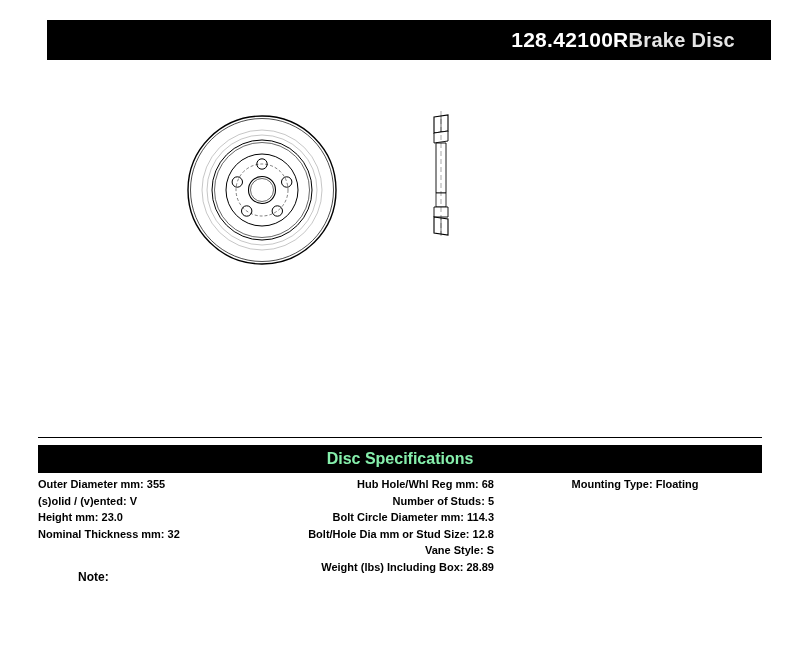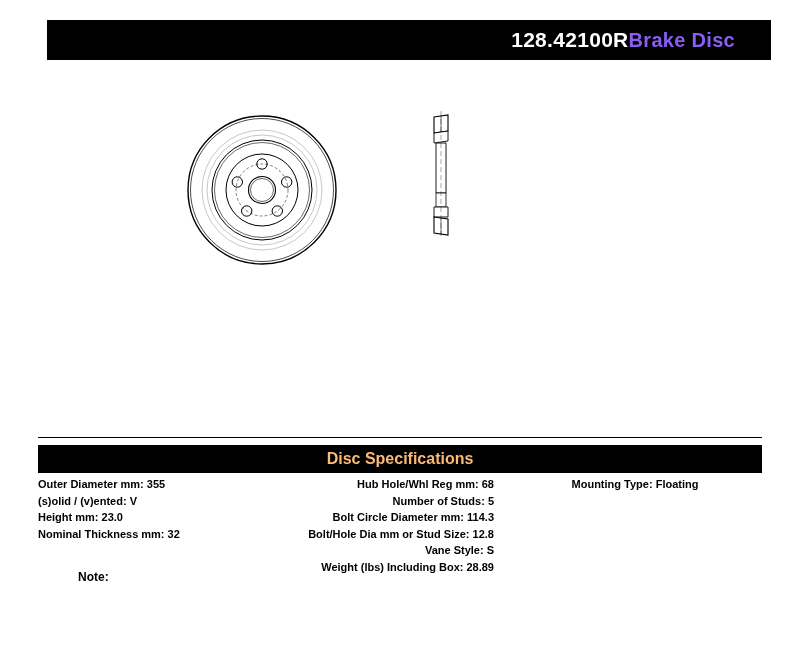--- a/index.html
+++ b/index.html
@@ -38,21 +38,21 @@
     padding: 0 36px;
     margin-left: 9px;
   }
   .header-part {
     color: #ffffff;
     font-size: 21px;
     font-weight: bold;
     letter-spacing: 0.3px;
   }
   .header-title {
-    color: #8b5cf6;
+    color: #e5e5e5;
     font-size: 20px;
     font-weight: bold;
     letter-spacing: 0.3px;
   }
 
   
   .drawing {
     position: absolute;
     left: 38px;
     top: 75px;
@@ -66,21 +66,21 @@
     left: 38px;
     top: 445px;
     width: 724px;
     height: 28px;
     background: #000000;
     display: flex;
     align-items: center;
     justify-content: center;
   }
   .spec-bar span {
-    color: #fdba74;
+    color: #86efac;
     font-size: 16px;
     font-weight: bold;
   }
 
   
   .specs {
     position: absolute;
     left: 38px;
     top: 476px;
     width: 724px;

